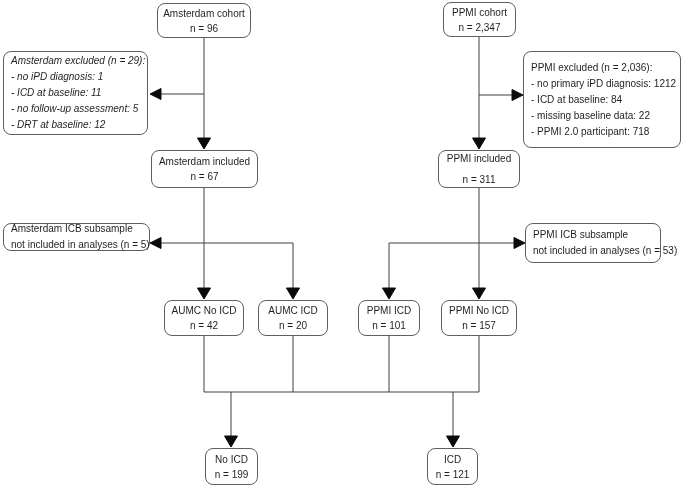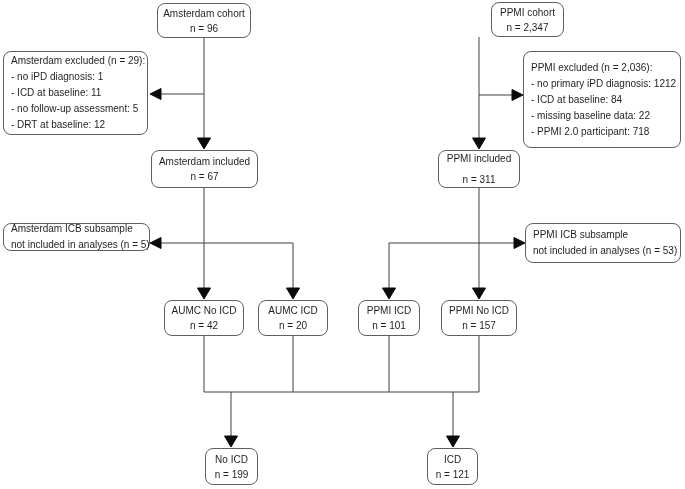--- a/index.html
+++ b/index.html
@@ -101,26 +101,26 @@
     <polygon points="224.5,436 237.5,436 231,447"></polygon>
     <line x1="453" y1="392" x2="453" y2="436"></line>
     <polygon points="446.5,436 459.5,436 453,447"></polygon>
   </svg>
 
   <div class="box" style="left:157px; top:3px; width:94px; height:35px;">
     <div class="l">Amsterdam cohort</div>
     <div class="l">n = 96</div>
   </div>
 
-  <div class="box" style="left:443px; top:2px; width:73px; height:35px;margin-left:48px;">
+  <div class="box" style="left:443px; top:2px; width:73px; height:35px;">
     <div class="l">PPMI cohort</div>
     <div class="l">n = 2,347</div>
   </div>
 
-  <div class="box list" style="left:3px; top:51px; width:145px; height:84px;">
+  <div class="box list" style="left:3px; top:51px; width:145px; height:84px;font-style:italic;">
     <div class="l">Amsterdam excluded (n = 29):</div>
     <div class="l">- no iPD diagnosis: 1</div>
     <div class="l">- ICD at baseline: 11</div>
     <div class="l">- no follow-up assessment: 5</div>
     <div class="l">- DRT at baseline: 12</div>
   </div>
 
   <div class="box list" style="left:523px; top:51px; width:158px; height:97px;">
     <div class="l">PPMI excluded (n = 2,036):</div>
     <div class="l">- no primary iPD diagnosis: 1212</div>
@@ -137,21 +137,21 @@
   <div class="box" style="left:438px; top:150px; width:82px; height:38px;justify-content:space-between;">
     <div class="l">PPMI included</div>
     <div class="l">n = 311</div>
   </div>
 
   <div class="box list2" style="left:3px; top:223px; width:147px; height:28px;">
     <div class="l">Amsterdam ICB subsample</div>
     <div class="l">not included in analyses (n = 5)</div>
   </div>
 
-  <div class="box list2" style="left:525px; top:223px; width:156px; height:40px;">
+  <div class="box list2" style="left:525px; top:223px; width:136px; height:40px;">
     <div class="l">PPMI ICB subsample</div>
     <div class="l">not included in analyses (n = 53)</div>
   </div>
 
   <div class="box" style="left:164px; top:300px; width:80px; height:36px;">
     <div class="l">AUMC No ICD</div>
     <div class="l">n = 42</div>
   </div>
 
   <div class="box" style="left:258px; top:300px; width:70px; height:36px;">

